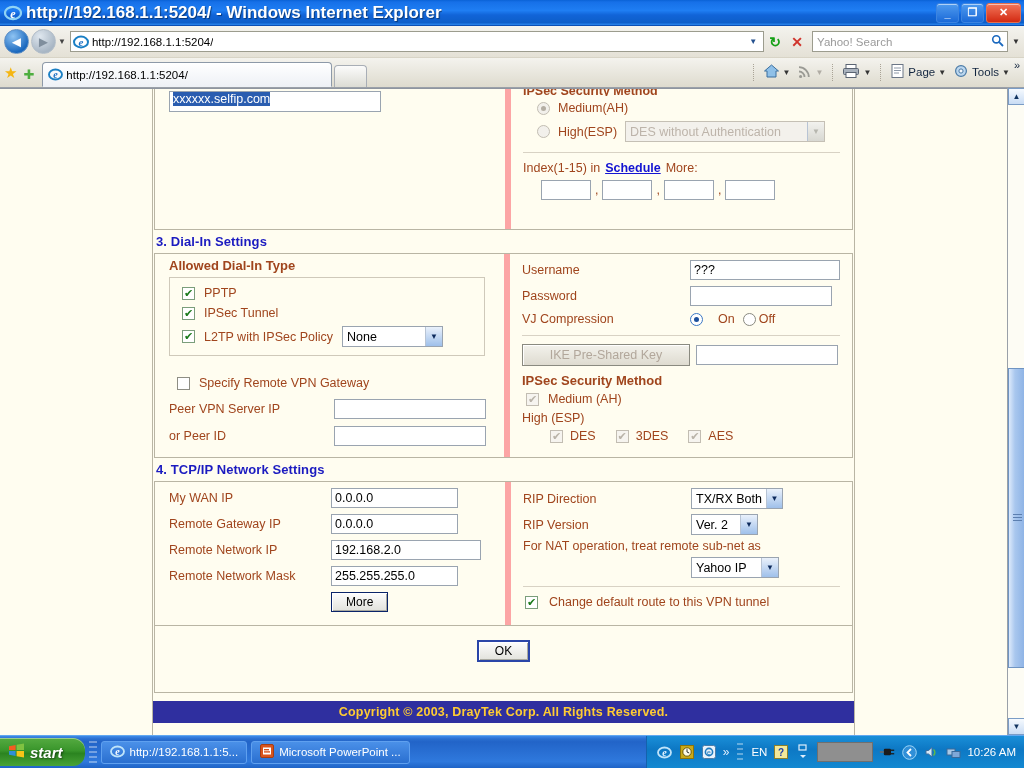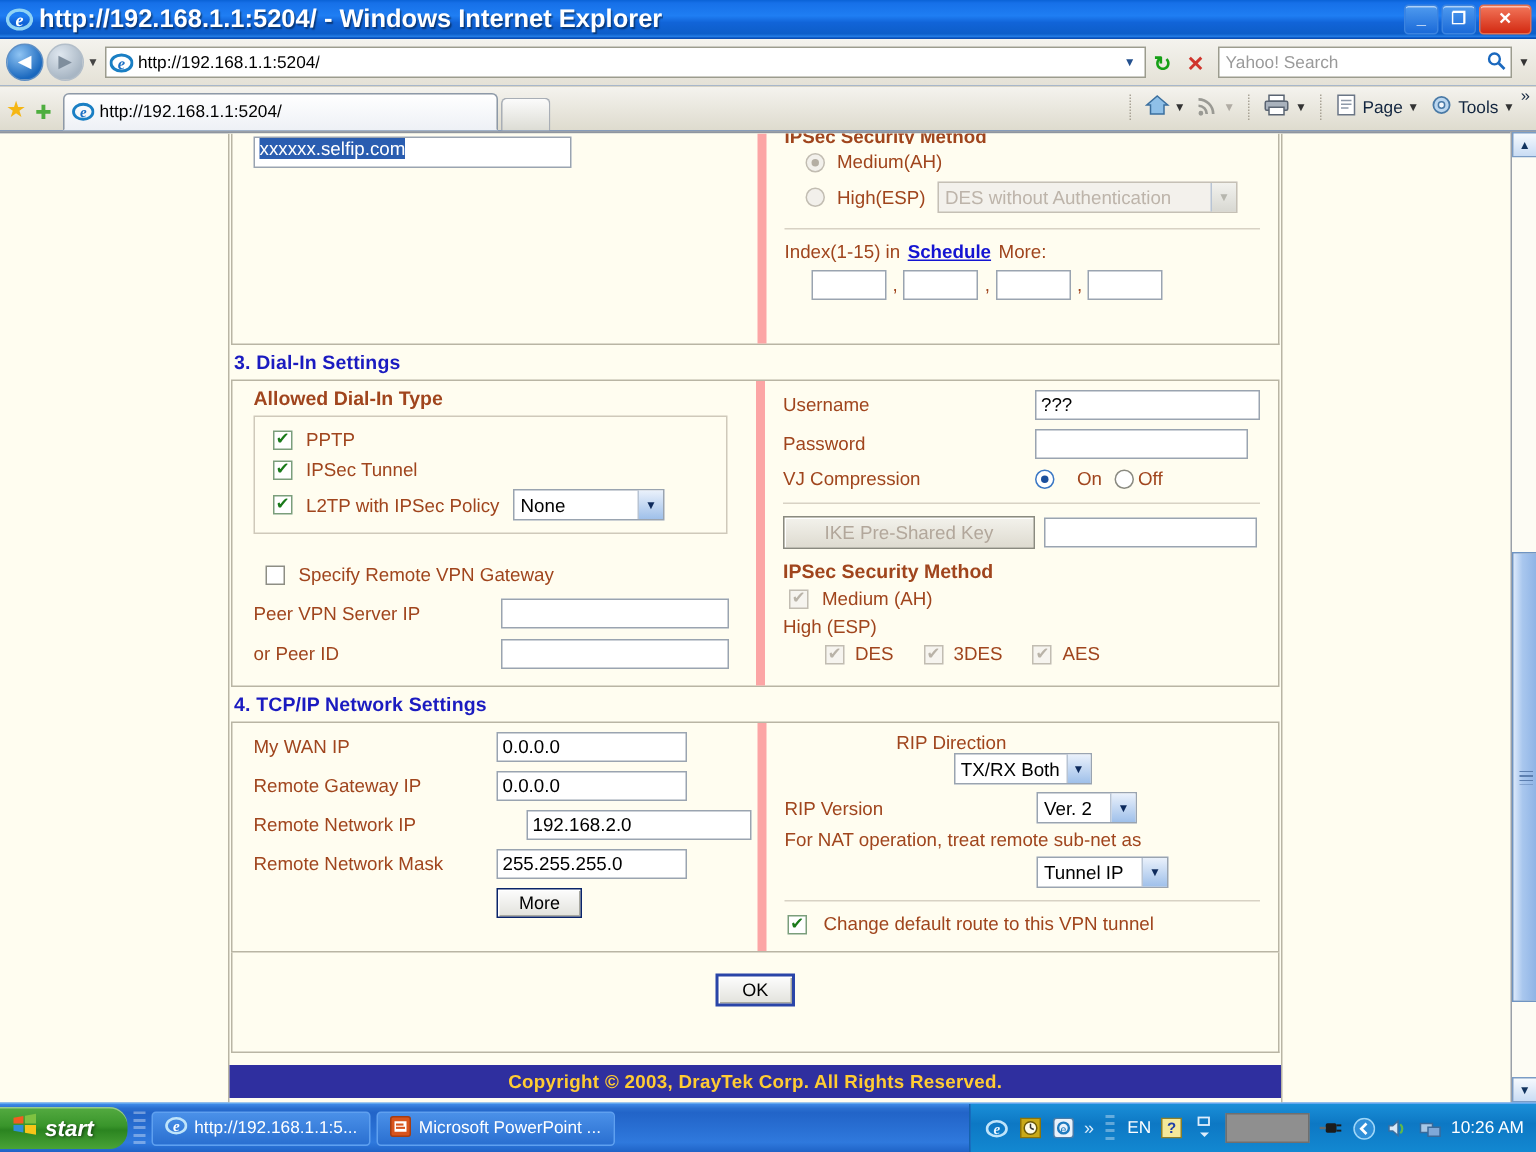--- a/index.html
+++ b/index.html
@@ -494,51 +494,51 @@
     <div class="sec-body">
       <div class="col-l" style="padding-top:6px;">
         <div class="row" style="margin-bottom:6px;">
           <span class="lbl" style="width:162px">My WAN IP</span>
           <input type="text" style="width: 127px;" value="0.0.0.0">
         </div>
         <div class="row" style="margin-bottom:6px;">
           <span class="lbl" style="width:162px">Remote Gateway IP</span>
           <input type="text" style="width: 127px;" value="0.0.0.0">
         </div>
-        <div class="row" style="margin-bottom:6px;gap:20px;">
+        <div class="row" style="margin-bottom:6px;">
           <span class="lbl" style="width:162px">Remote Network IP</span>
           <input type="text" style="width: 150px;" value="192.168.2.0">
         </div>
         <div class="row" style="margin-bottom:6px;">
           <span class="lbl" style="width:162px">Remote Network Mask</span>
           <input type="text" style="width: 127px;" value="255.255.255.0">
         </div>
         <div style="padding-left:162px;margin-bottom:6px;">
           <button class="btn3d" style="padding:2px 14px">More</button>
         </div>
       </div>
       <div class="col-r" style="padding-top:6px;">
-        <div class="row" style="margin-bottom:5px;flex-direction:column;">
+        <div class="row" style="margin-bottom:5px;">
           <span class="lbl" style="width:168px">RIP Direction</span>
           <span class="selbox" style="width:92px;">
             <span class="txt">TX/RX Both</span>
             <span class="arrow">▼</span>
           </span>
         </div>
         <div class="row" style="margin-bottom:4px;">
           <span class="lbl" style="width:168px">RIP Version</span>
           <span class="selbox" style="width:67px;">
             <span class="txt">Ver. 2</span>
             <span class="arrow">▼</span>
           </span>
         </div>
         <div class="lbl" style="margin-bottom:4px;">For NAT operation, treat remote sub-net as</div>
         <div style="padding-left:168px;margin-bottom:4px;">
           <span class="selbox" style="width:88px;">
-            <span class="txt">Tunnel IP</span>
+            <span class="txt">Yahoo IP</span>
             <span class="arrow">▼</span>
           </span>
         </div>
         <div class="hr-soft" style="margin:8px 0 8px 0;"></div>
         <div class="row" style="gap:11px;padding-left:2px;margin-bottom:4px;">
           <span class="ckbox">✔</span>
           <span class="lbl">Change default route to this VPN tunnel</span>
         </div>
       </div>
     </div>

